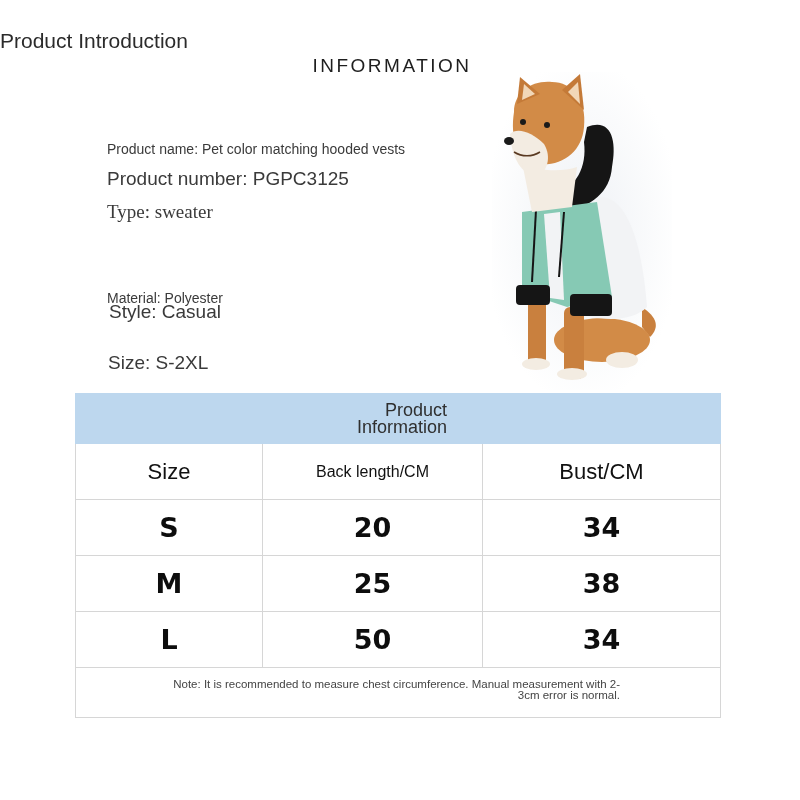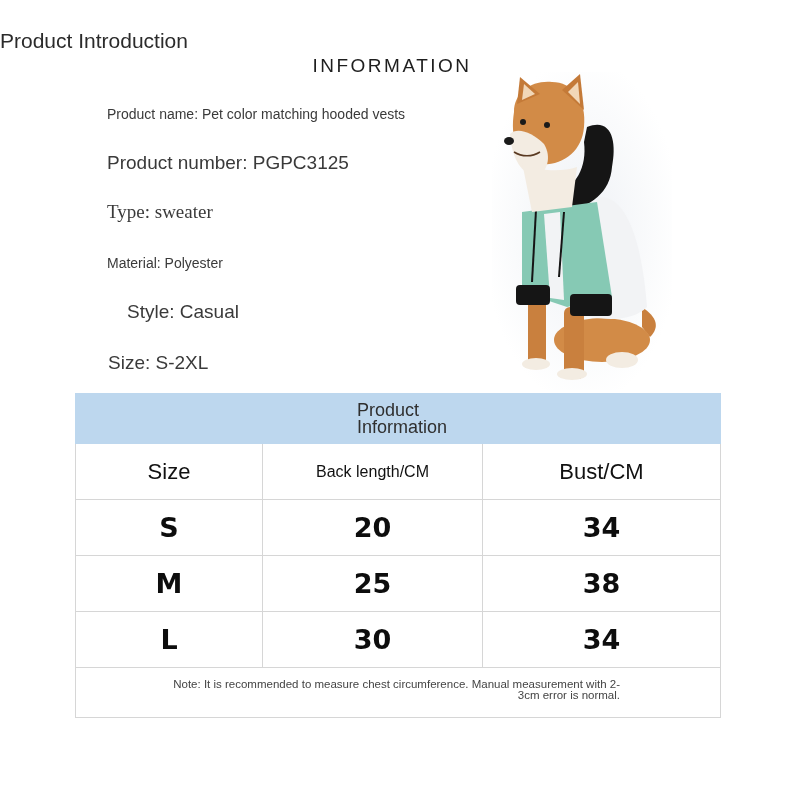--- a/index.html
+++ b/index.html
@@ -11,63 +11,63 @@
       text-align: left; font-size: 21px; color: #2b2b2b;
     }
     .intro-subtitle {
       position: absolute; left: 0; width: 784px; top: 55px;
       text-align: center; font-size: 19px; letter-spacing: 2.5px; color: #1e1e1e;
     }
 
     .spec {
       position: absolute; left: 107px; color: #3a3a3a; white-space: nowrap;
     }
-    .spec.small { font-size: 14px; }
+    .spec.small { font-size: 14px; margin-top: 35px; }
     .spec.large { font-size: 19px; }
 
     .product-photo {
       position: absolute; left: 492px; top: 72px; width: 180px; height: 318px;
     }
 
     .size-table {
       position: absolute; left: 75px; top: 393px; width: 645px;
       border-collapse: collapse; table-layout: fixed;
     }
     .size-table td {
       border: 1px solid #d6d6d6; text-align: center; vertical-align: middle;
       height: 56px; color: #111111;
     }
     .table-banner td {
       background: #bdd7ee; border-color: #bdd7ee; height: 50px;
       font-size: 18px; line-height: 17px; color: #2f2f2f;
     }
-    .table-banner .banner-text { display: inline-block; text-align: left; padding-left: 8px; }
+    .table-banner .banner-text { display: inline-block; text-align: right; padding-left: 8px; }
     .col-head-size, .col-head-bust { font-size: 22px; color: #2a2a2a; }
     .col-head-back { font-size: 16px; color: #2a2a2a; }
     .data-cell {
       font-family: "DejaVu Sans", sans-serif; font-weight: bold; font-size: 27px;
       transform: scaleX(0.85); color: #0d0d0d;
     }
     .note-row td {
       height: 50px; text-align: right; vertical-align: top;
       font-size: 11.5px; line-height: 11px; color: #444444;
       padding: 11px 100px 0 78px;
     }
   </style>
 </head>
 <body>
 
 <div class="intro-title">Product Introduction</div>
 <div class="intro-subtitle">INFORMATION</div>
 
 <div class="spec small" style="top:106px;">Product name: Pet color matching hooded vests</div>
-<div class="spec large" style="top:152px;">Product number: PGPC3125</div>
+<div class="spec large" style="top:168px;">Product number: PGPC3125</div>
 <div class="spec large" style="top:201px;font-family:Liberation Serif, serif;">Type: sweater</div>
 <div class="spec small" style="top:255px;">Material: Polyester</div>
-<div class="spec large" style="top:301px; left:109px;margin-left:18px;">Style: Casual</div>
+<div class="spec large" style="top:301px; left:109px;">Style: Casual</div>
 <div class="spec large" style="top:352px; left:108px;">Size: S-2XL</div>
 
 <div class="product-photo" aria-label="Shiba Inu dog wearing a mint green, white and black hooded vest">
   <svg width="180" height="318" viewBox="0 0 180 318">
     <defs>
       <radialGradient id="bgfade" cx="50%" cy="50%" r="55%">
         <stop offset="0%" stop-color="#eef1f5"></stop>
         <stop offset="100%" stop-color="#ffffff"></stop>
       </radialGradient>
     </defs>
@@ -140,20 +140,20 @@
     <td><span class="data-cell">20</span></td>
     <td><span class="data-cell">34</span></td>
   </tr>
   <tr>
     <td><span class="data-cell">M</span></td>
     <td><span class="data-cell">25</span></td>
     <td><span class="data-cell">38</span></td>
   </tr>
   <tr>
     <td><span class="data-cell">L</span></td>
-    <td><span class="data-cell">30</span></td>
+    <td><span class="data-cell">50</span></td>
     <td><span class="data-cell">34</span></td>
   </tr>
   <tr class="note-row">
     <td colspan="3">Note: It is recommended to measure chest circumference. Manual measurement with 2-3cm error is normal.</td>
   </tr>
 </tbody>
   </table>
 
 </body></html>

